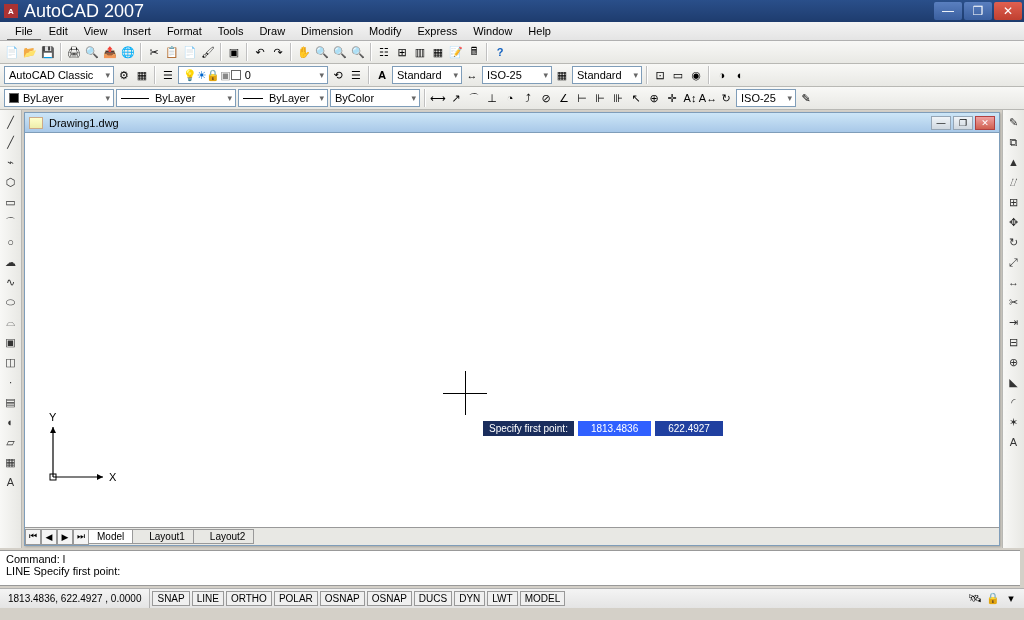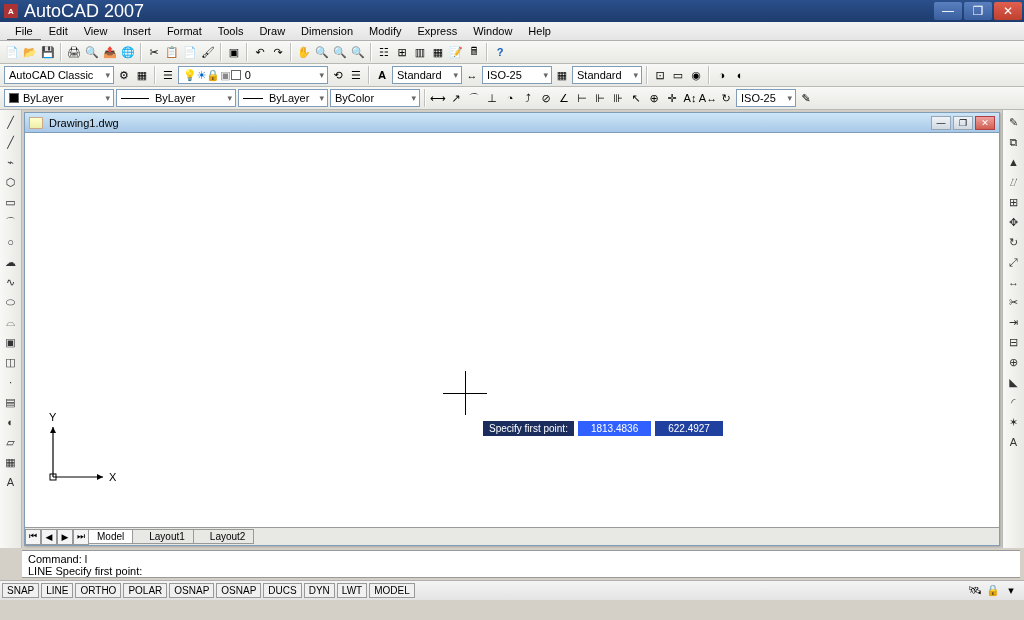--- a/index.html
+++ b/index.html
@@ -46,21 +46,21 @@
 .prompt .val.sel { background: #3060ff; }
 .ucs { position: absolute; left: 18px; bottom: 28px; }
 .ucs svg { overflow: visible; }
 
 .tabbar { height: 18px; background: #e8e8e4; border-top: 1px solid #999; display: flex; align-items: center; font-size: 10px; }
 .tabnav { display: flex; }
 .tabnav div { width: 16px; height: 16px; display: flex; align-items: center; justify-content: center; border: 1px solid #999; background: #f4f4f4; cursor: pointer; font-size: 9px; }
 .tab { padding: 1px 8px; border: 1px solid #999; background: #fff; cursor: pointer; margin-left: -1px; }
 .tab.inactive { background: #e8e8e4; padding-left: 16px; }
 
-.cmdhist { height: 28px; background: #fff; border-top: 1px solid #999; border-bottom: 1px solid #999; font-family: 'Courier New', monospace; font-size: 11px; padding: 2px 6px; margin: 2px 4px 0 22px; overflow: hidden; }
+.cmdhist { height: 36px; background: #fff; border-top: 1px solid #999; border-bottom: 1px solid #999; font-family: 'Courier New', monospace; font-size: 11px; padding: 2px 6px; margin: 2px 4px 0 0; overflow: hidden; }
 .cmdhist div { white-space: pre; }
 
 .statusbar { height: 20px; background: linear-gradient(#f4f4f4,#e4e4e4); border-top: 1px solid #b0b0b0; display: flex; align-items: center; font-size: 10px; margin-top: 2px; }
 .coord { padding: 0 8px; border-right: 1px solid #b0b0b0; height: 100%; display: flex; align-items: center; }
 .toggle { padding: 0 4px; border: 1px solid #999; background: #f0f0f0; margin-left: 2px; cursor: pointer; height: 15px; display: flex; align-items: center; }
 .statusbar .spacer { flex: 1; }
 .tray { display: flex; gap: 4px; padding-right: 6px; }
 .trayi { width: 14px; height: 14px; display: flex; align-items: center; justify-content: center; font-size: 11px; }
 </style>
 </head>
@@ -294,20 +294,21 @@
     <span class="vbtn">A</span>
   </div>
 </div>
 
 <div class="cmdhist">
   <div>Command: l</div>
   <div>LINE Specify first point:</div>
 </div>
 
 <div class="statusbar">
+  <div class="coord">1813.4836, 622.4927 , 0.0000</div>
   <div class="toggle">SNAP</div>
   <div class="toggle">LINE</div>
   <div class="toggle">ORTHO</div>
   <div class="toggle">POLAR</div>
   <div class="toggle">OSNAP</div>
   <div class="toggle">OSNAP</div>
   <div class="toggle">DUCS</div>
   <div class="toggle">DYN</div>
   <div class="toggle">LWT</div>
   <div class="toggle">MODEL</div>

